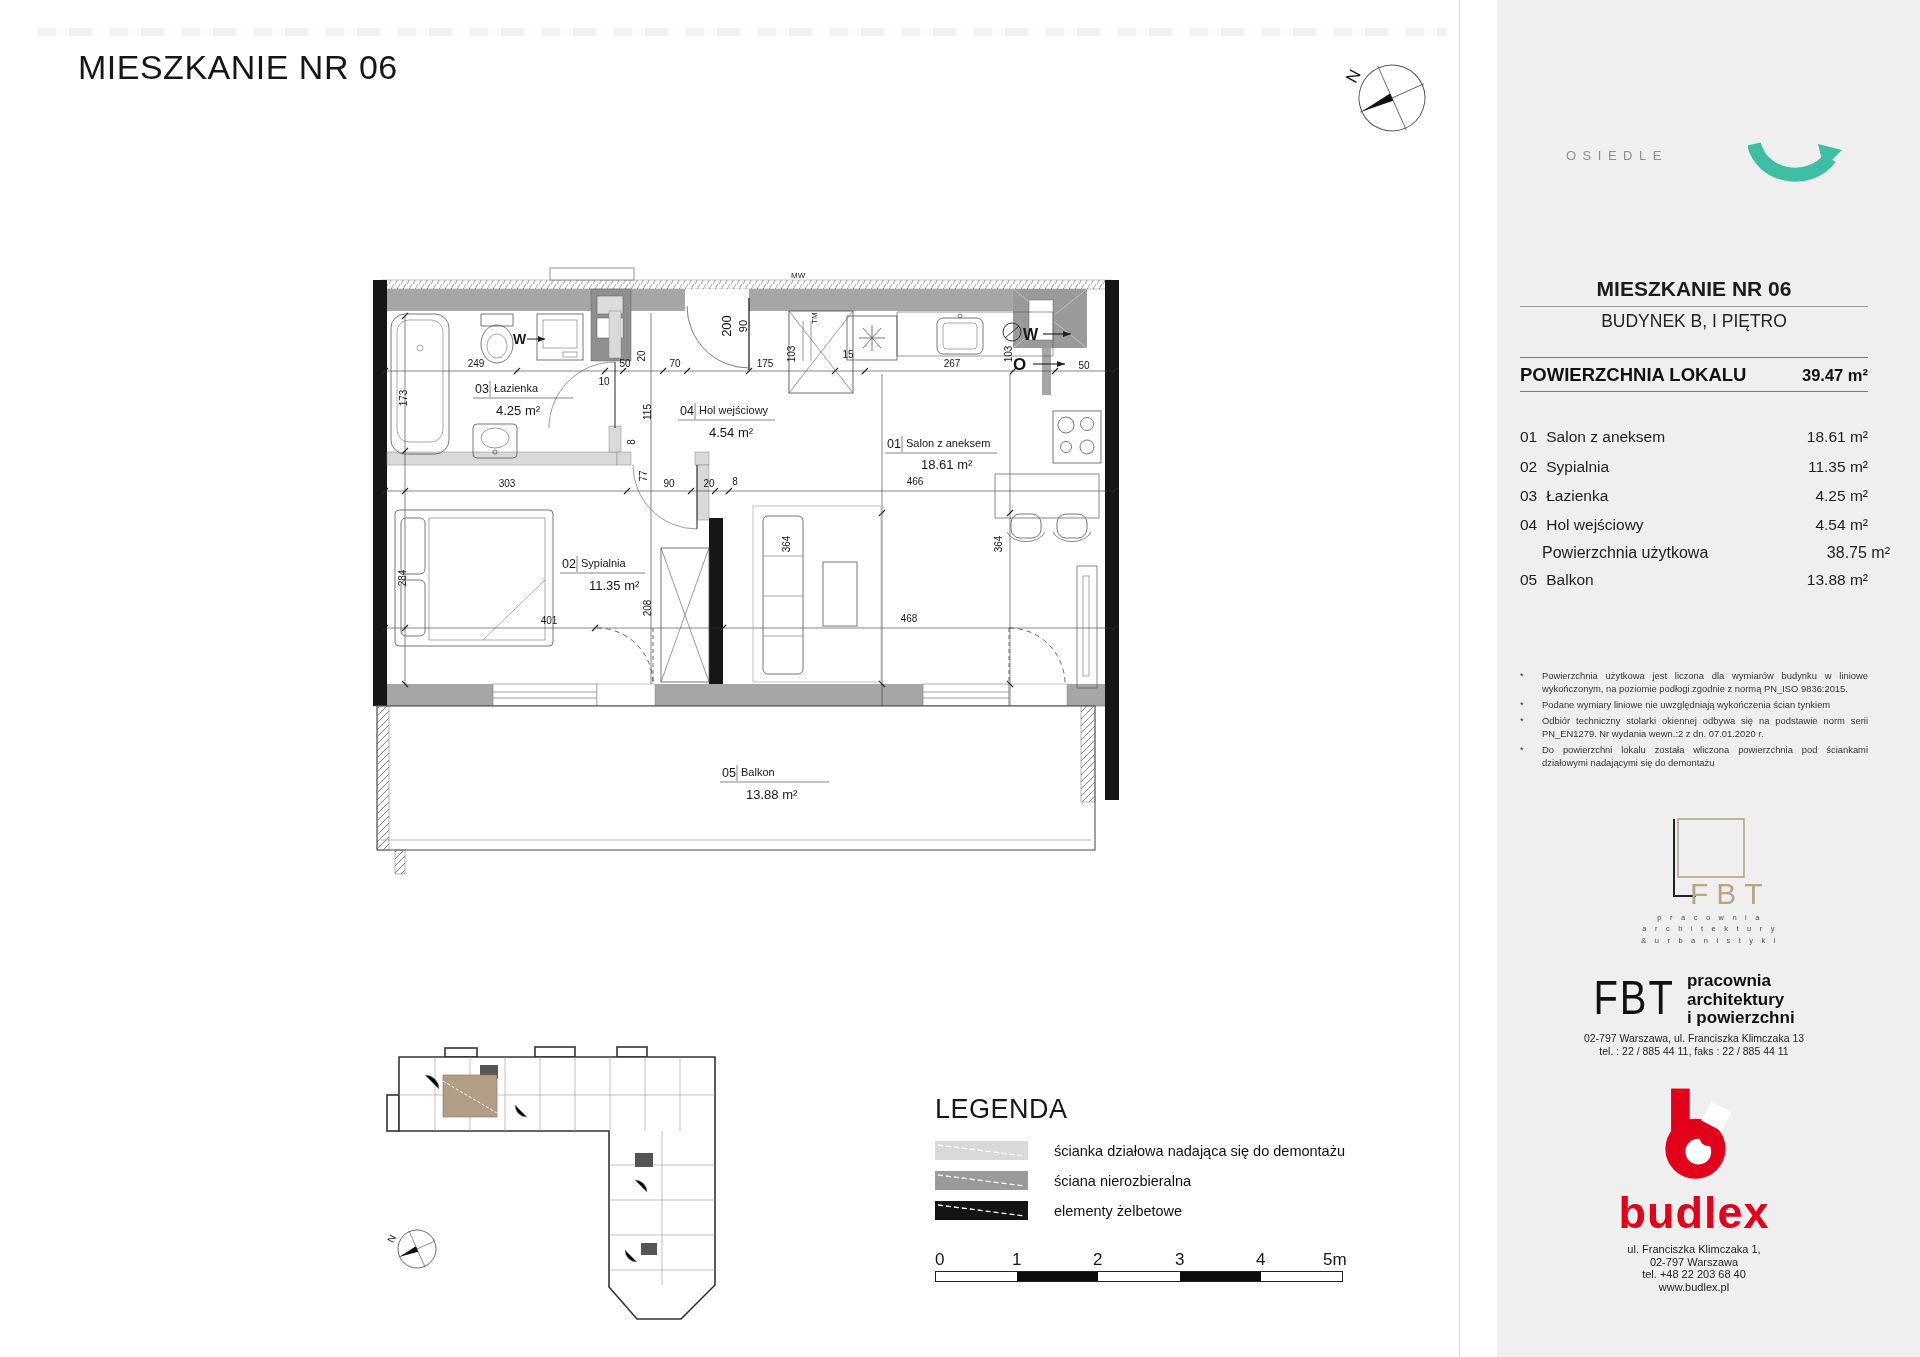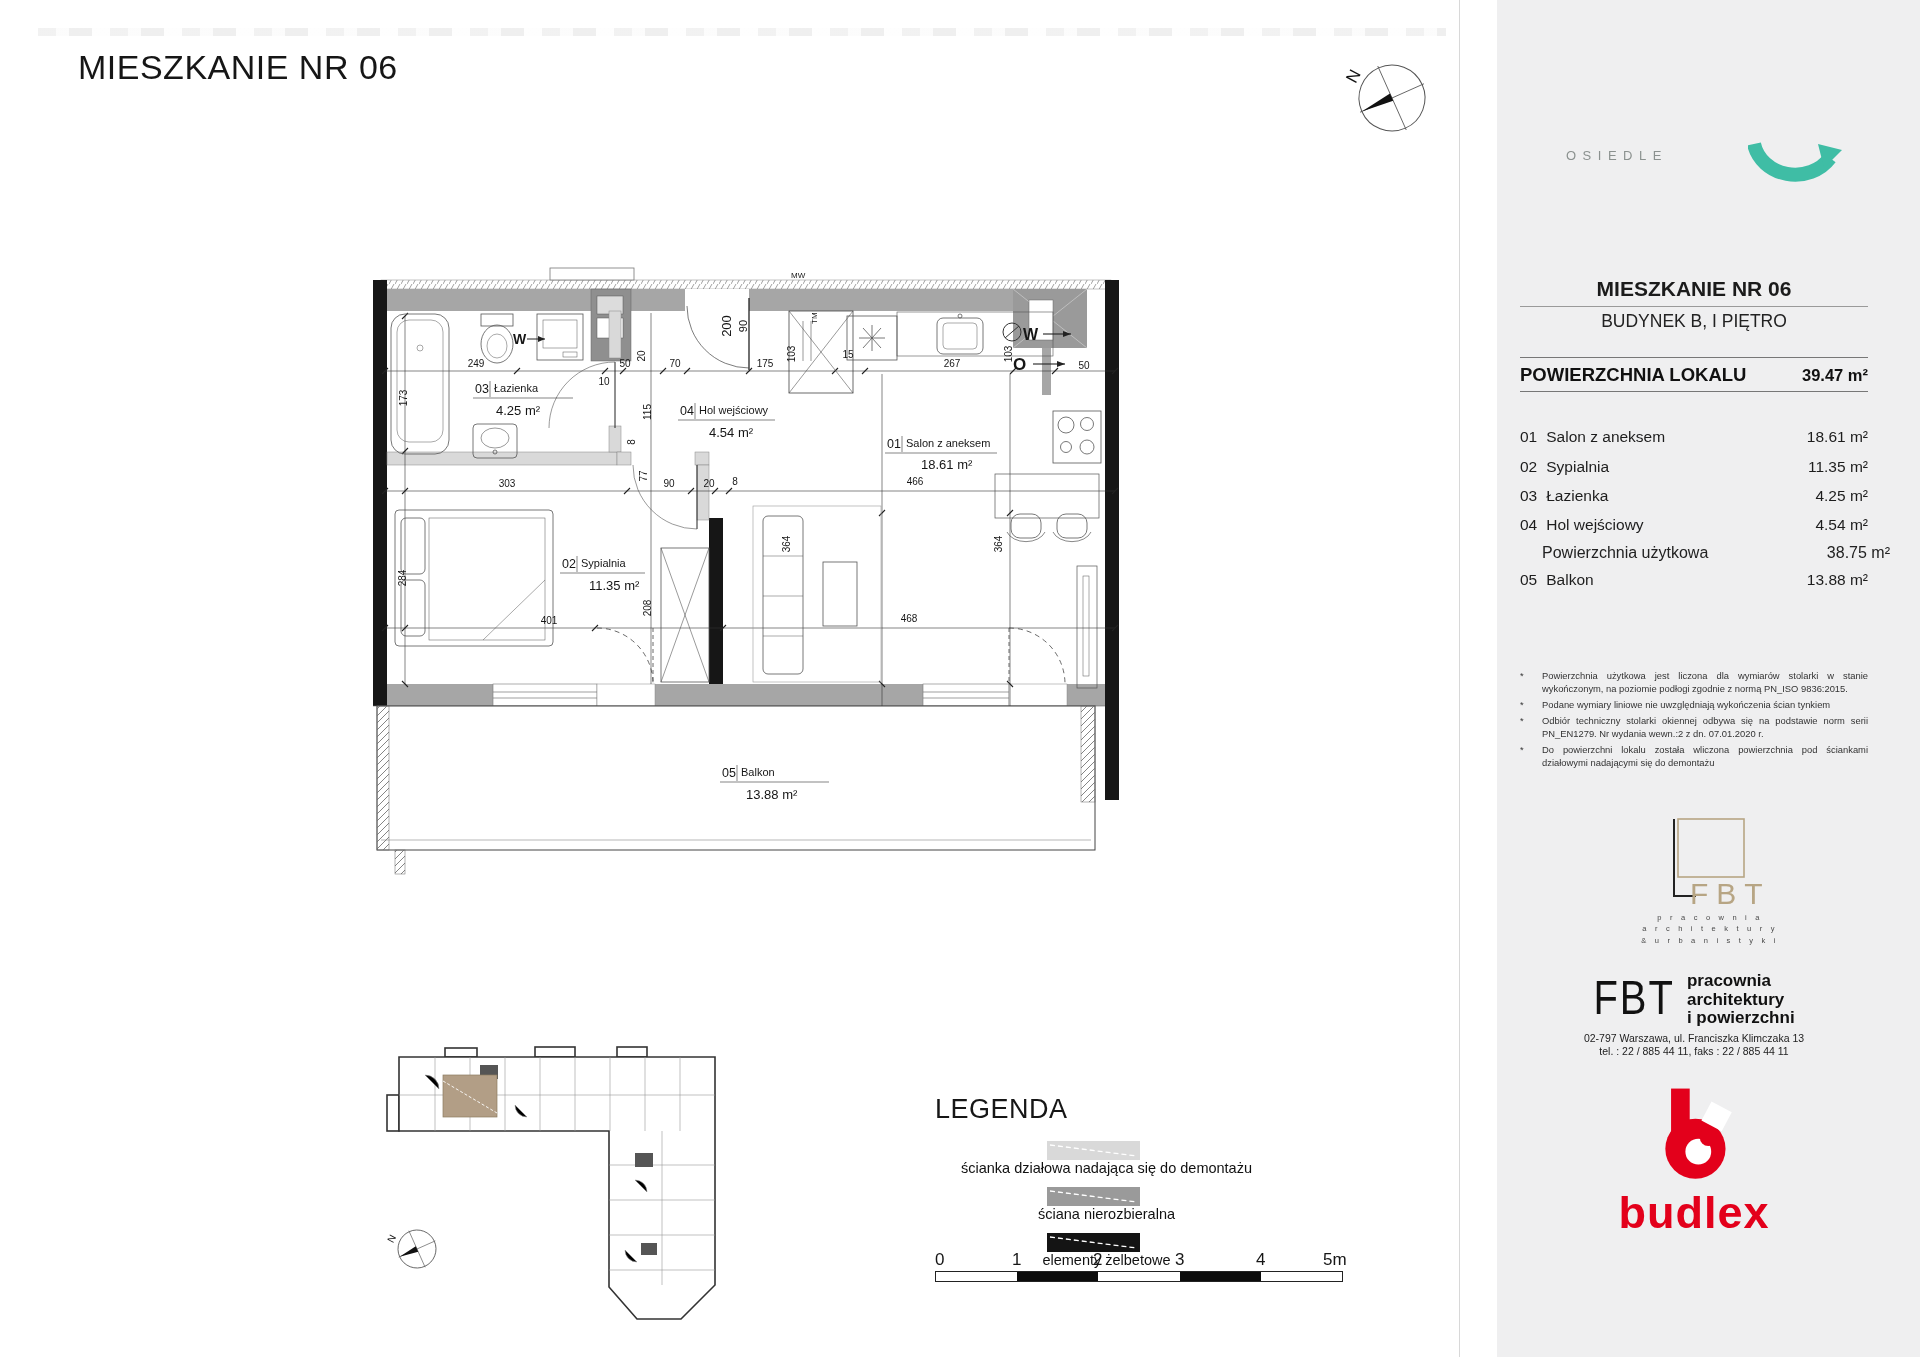--- a/index.html
+++ b/index.html
@@ -47,21 +47,21 @@
   .fbt2-letters{font-size:40px;letter-spacing:2px;color:#111;transform:scaleY(1.18);transform-origin:top;}
   .fbt2-name{font-size:17px;font-weight:700;line-height:1.1;color:#111;}
   .fbt2-addr{margin-top:4px;text-align:center;font-size:10.5px;color:#222;line-height:1.25;}
   .budlex{left:1520px;top:1085px;width:348px;text-align:center;}
   .budlex-name{font-size:45px;font-weight:700;color:#e3001b;letter-spacing:1px;margin-top:2px;}
   .budlex-addr{font-size:11px;color:#222;line-height:1.15;margin-top:4px;}
 
   
   .legend{left:935px;top:1094px;}
   .legend h2{margin:0 0 16px 0;font-size:27px;font-weight:400;color:#161616;letter-spacing:.5px;}
-  .lrow{display:flex;align-items:center;margin-bottom:11px;flex-direction:column;}
+  .lrow{display:flex;align-items:center;margin-bottom:11px;}
   .lrow .lab{margin-left:26px;font-size:14.5px;color:#111;}
 
   
   .scalebar{left:935px;top:1250px;width:408px;height:36px;}
   .sc-lab{position:absolute;top:0;font-size:17px;color:#161616;}
   .sc-bar{position:absolute;left:0;top:21px;width:406px;height:9px;background:#fff;border:1px solid #222;}
   .sc-seg{position:absolute;top:0;height:100%;background:#0c0c0c;}
 
   
   .plan-svg text{font-family:"Liberation Sans",sans-serif;fill:#161616;}
@@ -480,21 +480,21 @@
     <span class="left">
         <span>05</span>
         <span>Balkon</span>
       </span>
     <span>13.88 m²</span>
   </div>
 
   <div class="sb footnotes">
     <div class="fn">
         <span class="star">*</span>
-        <span class="txt">Powierzchnia użytkowa jest liczona dla wymiarów stolarki w stanie wykończonym, na poziomie podłogi zgodnie z normą PN_ISO 9836:2015.</span>
+        <span class="txt">Powierzchnia użytkowa jest liczona dla wymiarów budynku w liniowe wykończonym, na poziomie podłogi zgodnie z normą PN_ISO 9836:2015.</span>
       </div>
     <div class="fn">
         <span class="star">*</span>
         <span class="txt">Podane wymiary liniowe nie uwzględniają wykończenia ścian tynkiem</span>
       </div>
     <div class="fn">
         <span class="star">*</span>
         <span class="txt">Odbiór techniczny stolarki okiennej odbywa się na podstawie norm serii PN_EN1279. Nr wydania wewn.:2 z dn. 07.01.2020 r.</span>
       </div>
     <div class="fn">
@@ -534,13 +534,19 @@
 
 <div class="abs budlex">
   <svg width="86" height="96" viewBox="0 0 60 66">
     <rect x="14" y="2" width="13" height="38" fill="#e3001b"></rect>
     <circle cx="31" cy="44" r="21" fill="#e3001b"></circle>
     <circle cx="33" cy="46" r="9" fill="#ffffff"></circle>
     <rect x="38" y="14" width="16" height="15" fill="#ffffff" transform="rotate(28 46 21)"></rect>
     <circle cx="40" cy="36" r="6" fill="#e3001b"></circle>
   </svg>
   <div class="budlex-name">budlex</div>
+  <div class="budlex-addr">
+    <div>ul. Franciszka Klimczaka 1,</div>
+    <div>02-797 Warszawa</div>
+    <div>tel. +48 22 203 68 40</div>
+    <div>www.budlex.pl</div>
+  </div>
 </div>
 
 </body></html>

